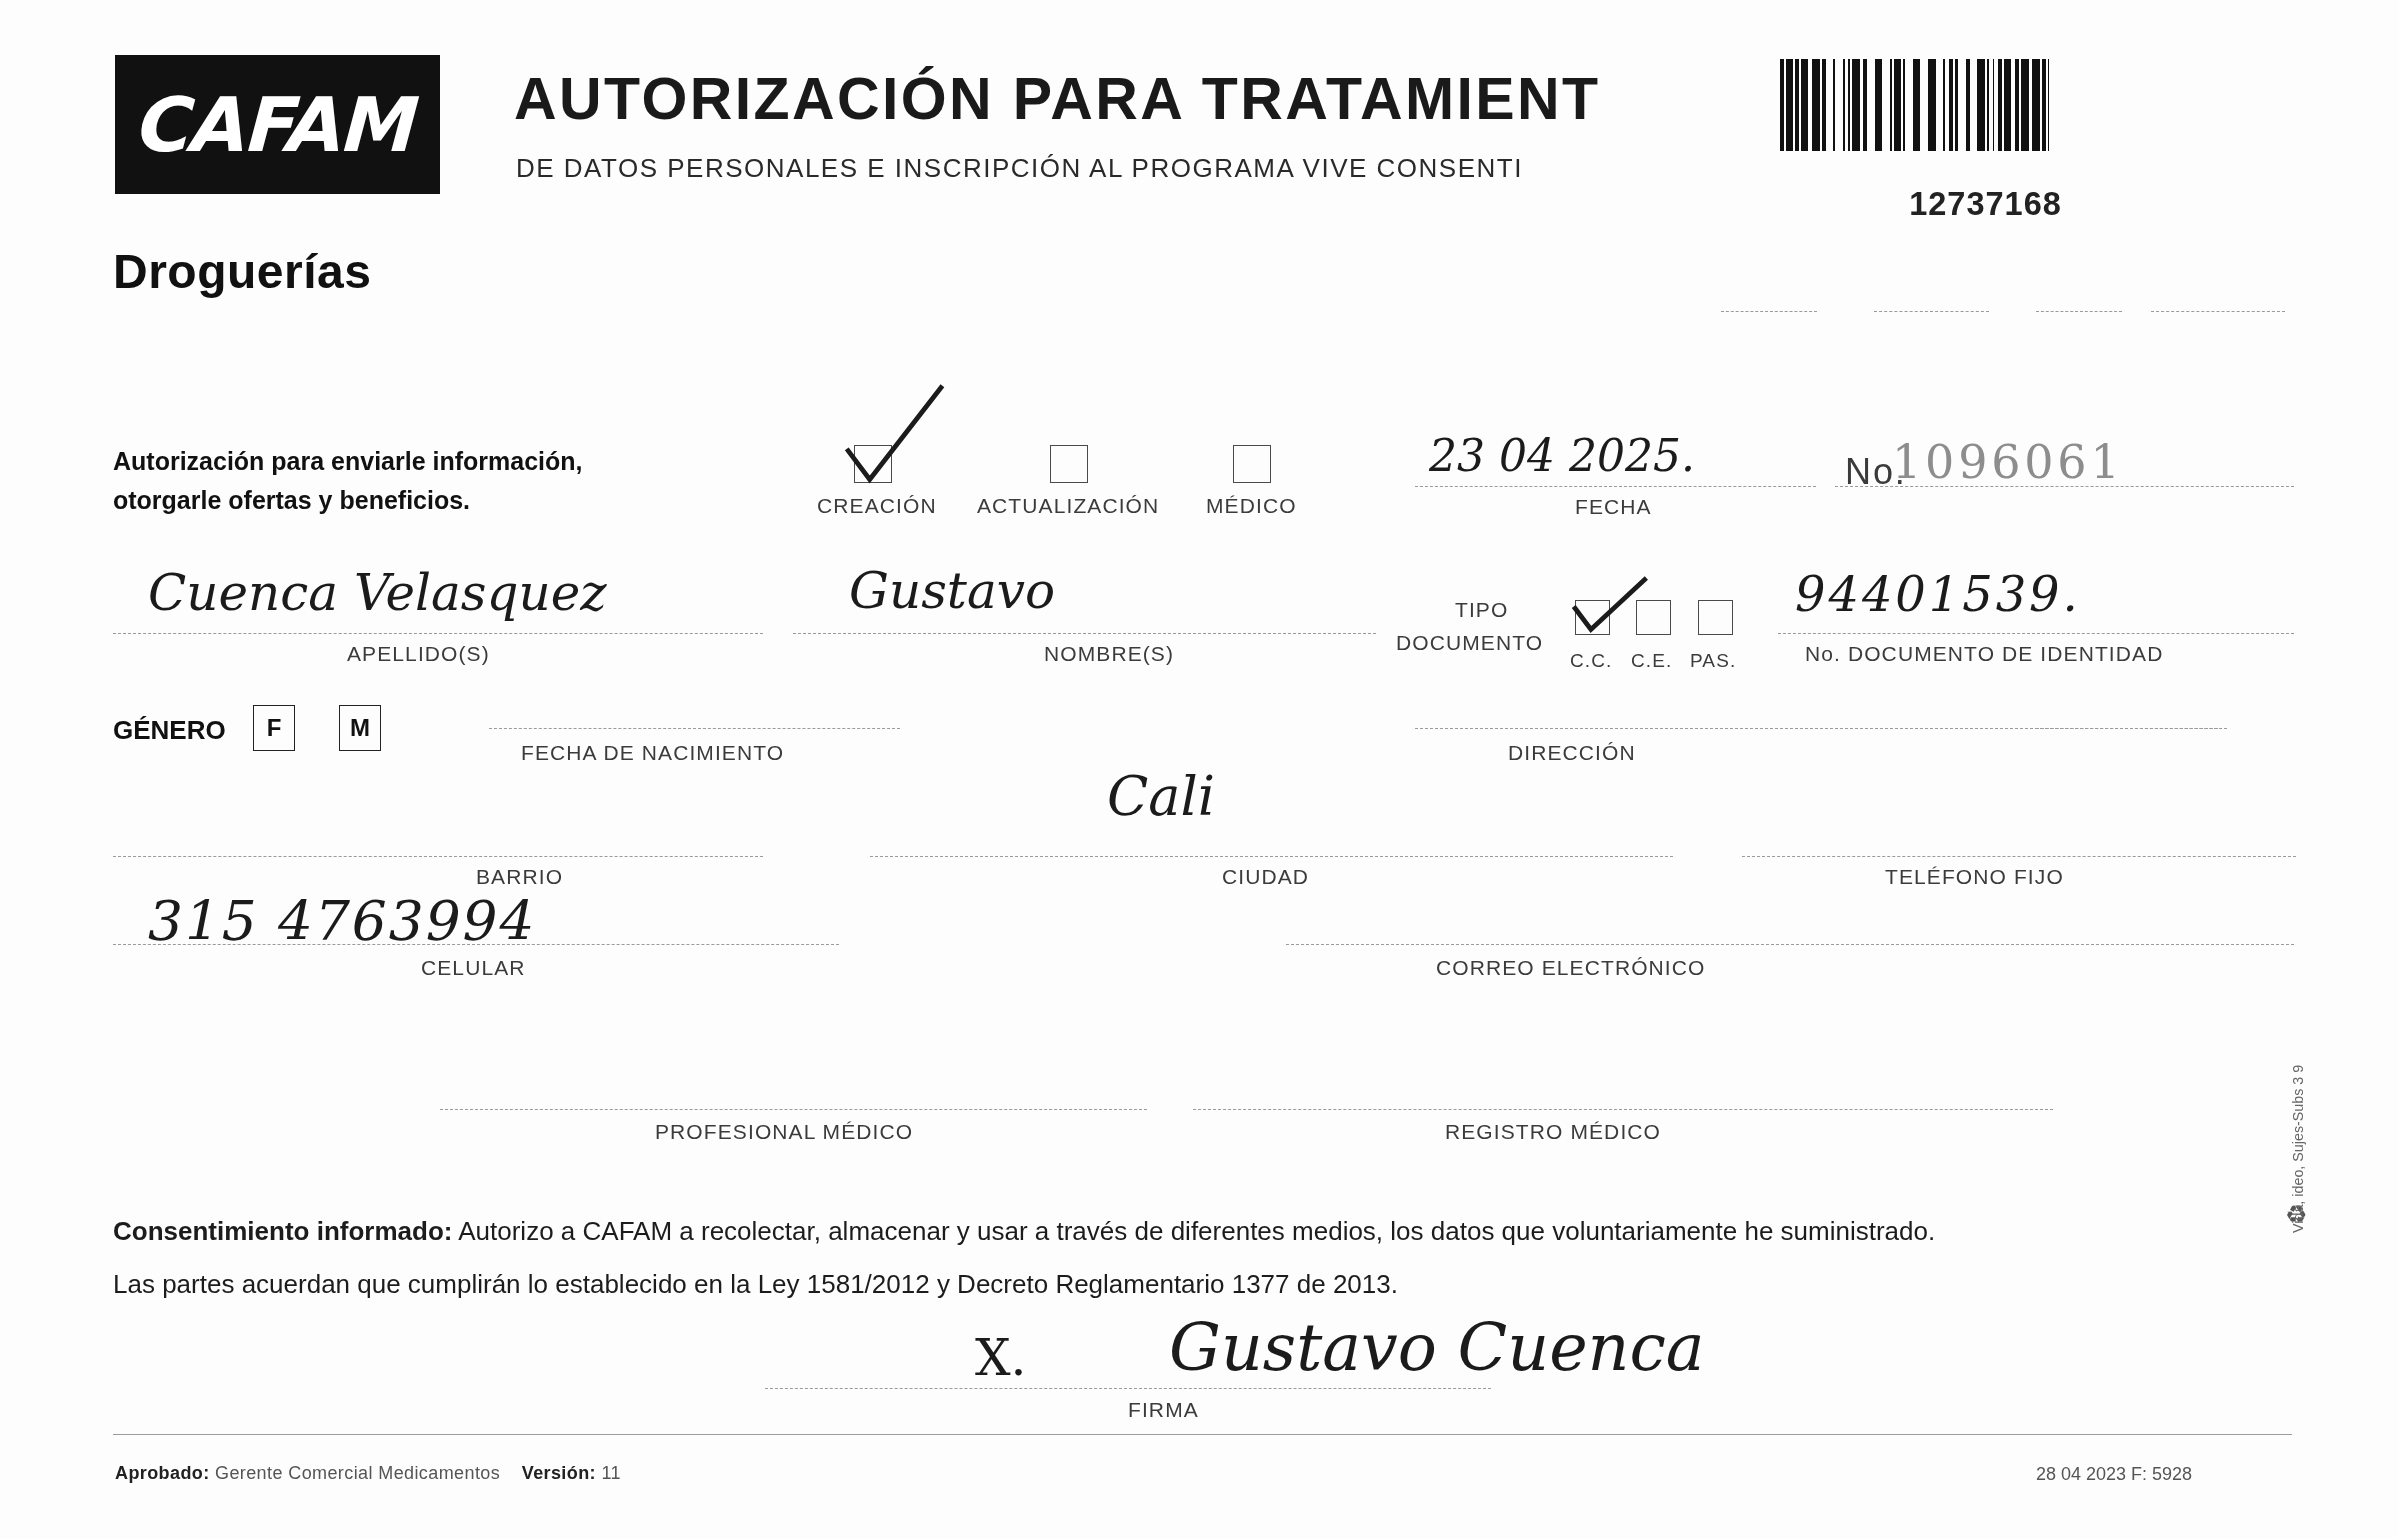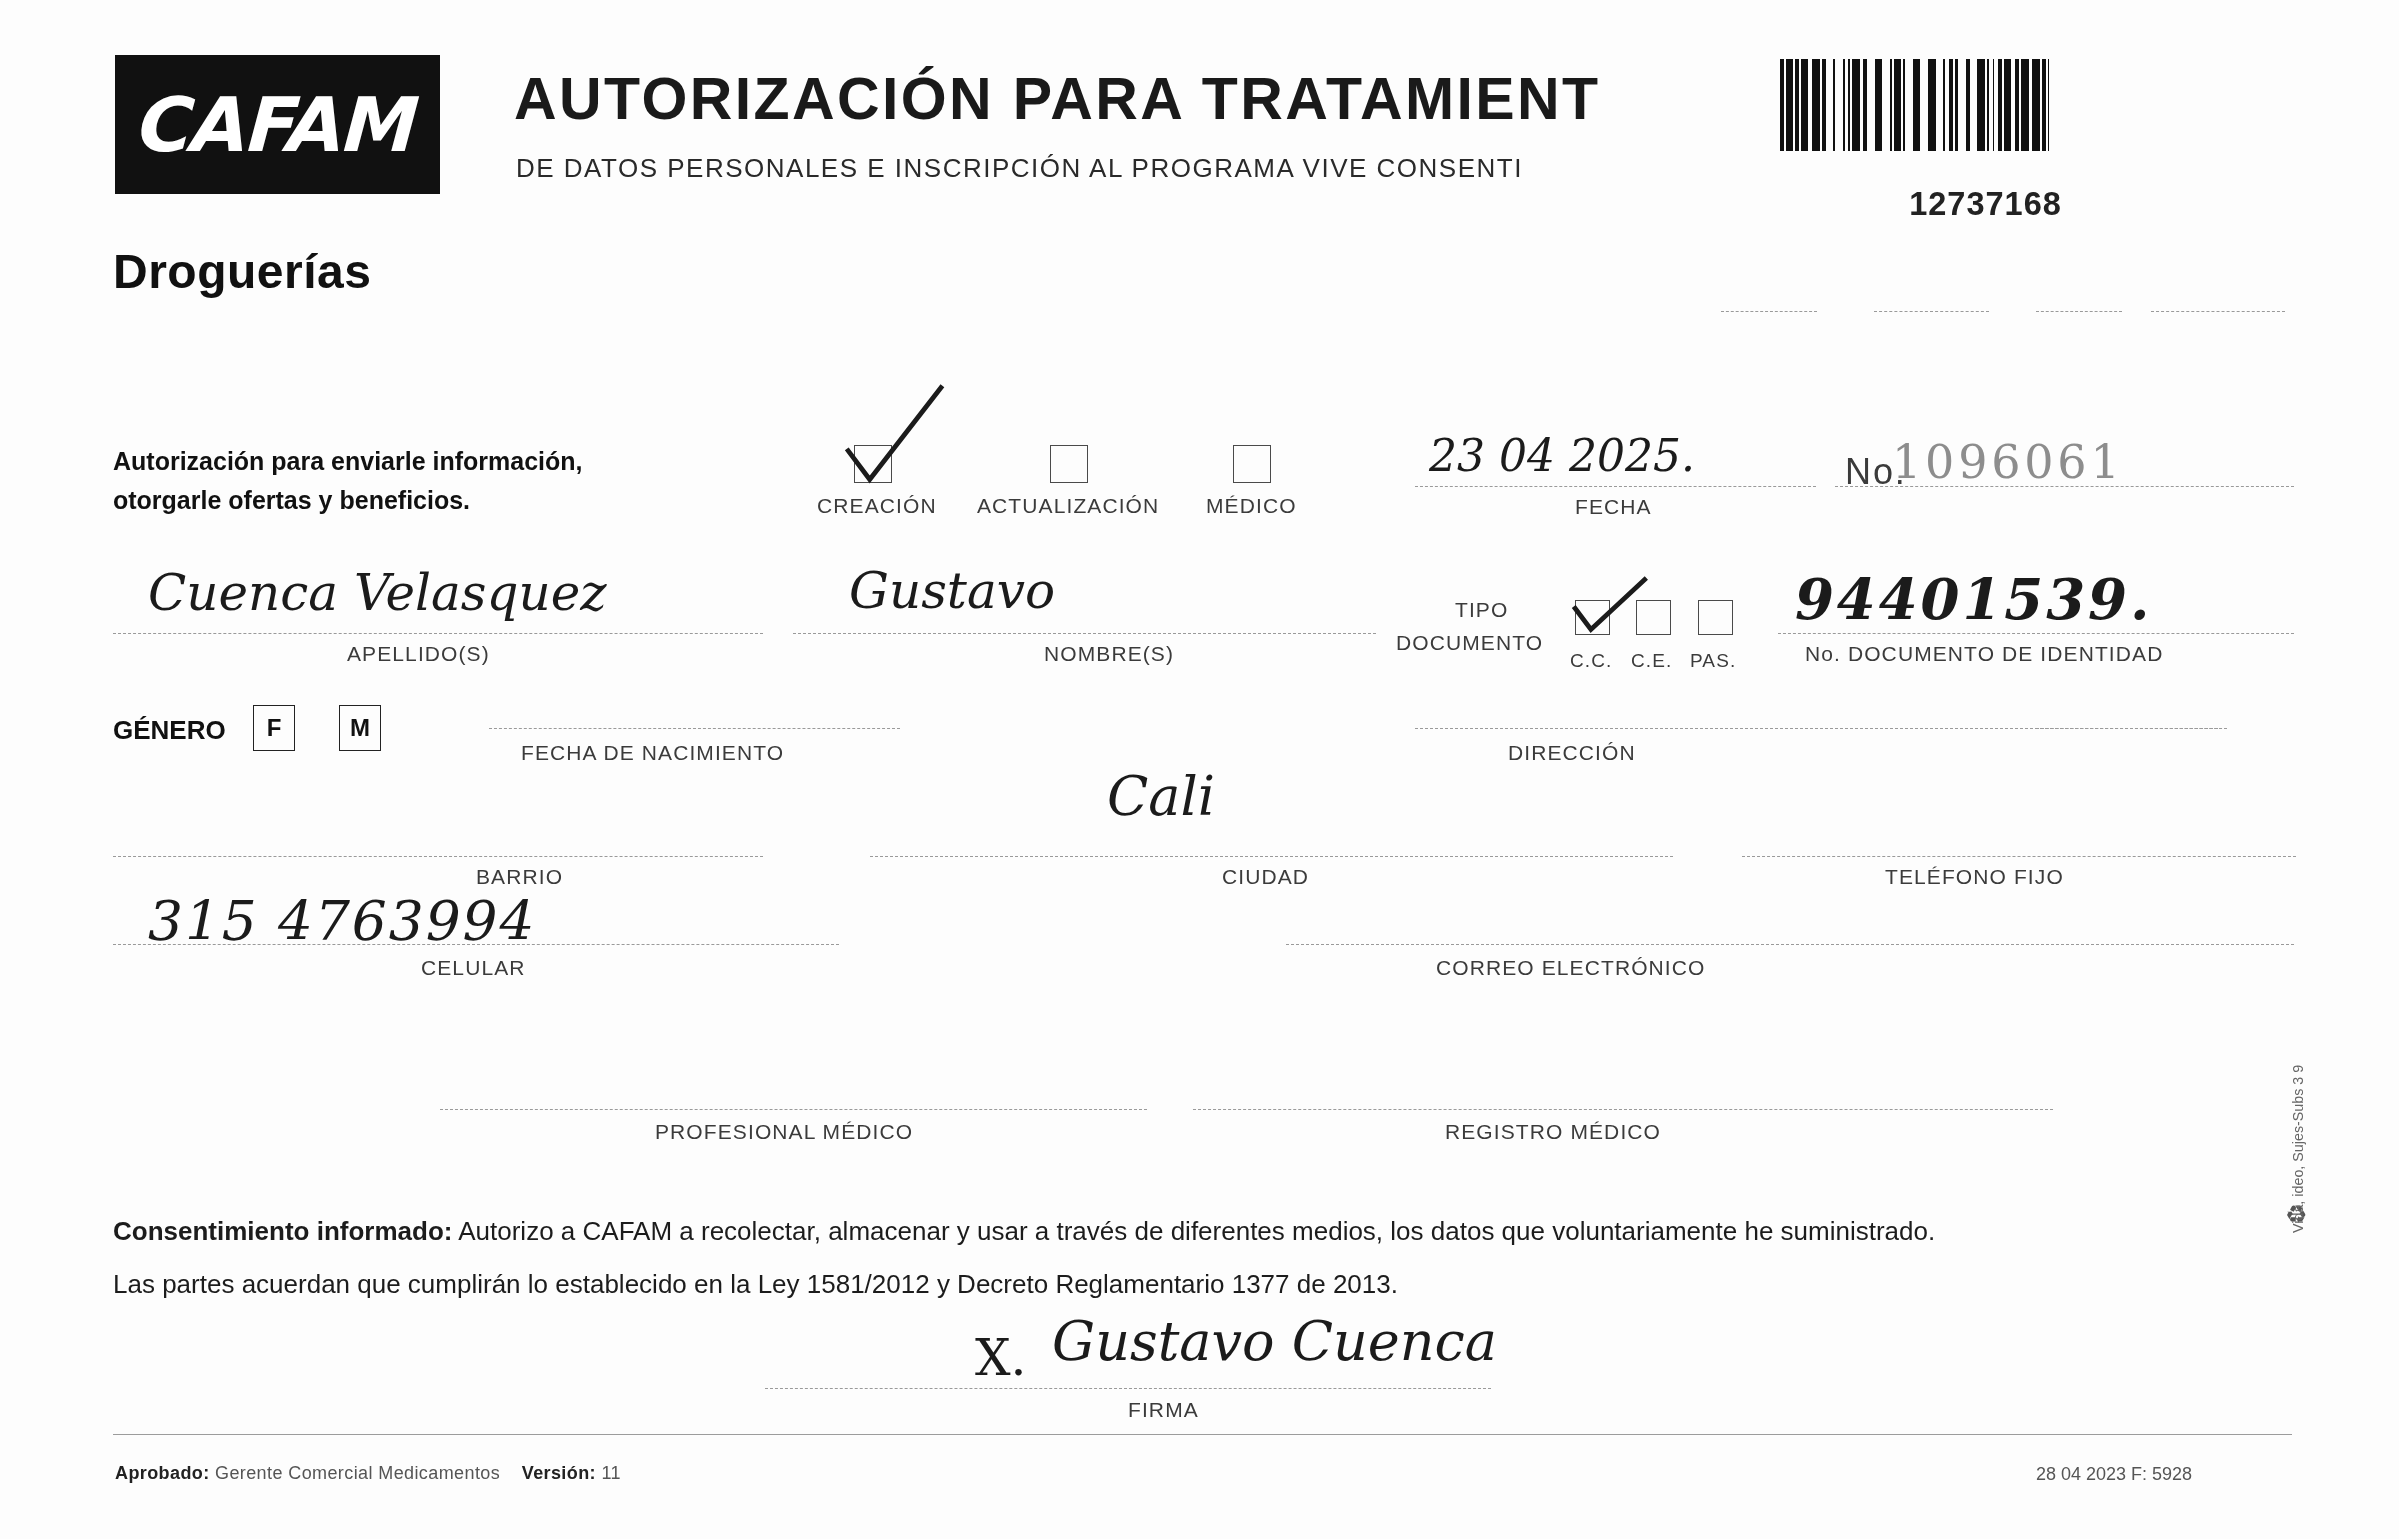--- a/index.html
+++ b/index.html
@@ -325,21 +325,21 @@
     <path d="M6 34 L24 58 L82 4" stroke="#1b1b1b" stroke-width="5" fill="none"></path>
   </svg>
   <div class="lbl" style="left:1570px; top:650px; font-size:19px;">C.C.</div>
 
   <div class="chk" style="left:1636px; top:600px; width:32.5px; height:32.5px;"></div>
   <div class="lbl" style="left:1631px; top:650px; font-size:19px;">C.E.</div>
 
   <div class="chk" style="left:1698px; top:600px; width:32.5px; height:32.5px;"></div>
   <div class="lbl" style="left:1690px; top:650px; font-size:19px;">PAS.</div>
 
-  <div class="hand" style="left:1795px; top:566px; font-size:56px; letter-spacing:2.9px;font-weight:bold;">94401539.</div>
+  <div class="hand" style="left:1795px; top:566px; font-size:48px; letter-spacing:2.9px;">94401539.</div>
   <div class="dashline" style="left:1778px; top:633px; width:516px;"></div>
   <div class="lbl" style="left:1805px; top:642px;">No. DOCUMENTO DE IDENTIDAD</div>
 
   <div class="lbl-bold" style="left:113px; top:715px; font-size:26px;">GÉNERO</div>
   <div class="genderbox" style="left:253px; top:705px;">F</div>
   <div class="genderbox" style="left:339px; top:705px;">M</div>
 
   <div class="dashline" style="left:489px; top:728px; width:411px;"></div>
   <div class="lbl" style="left:521px; top:741px;">FECHA DE NACIMIENTO</div>
 
@@ -369,21 +369,21 @@
 
   <div class="dashline" style="left:1193px; top:1109px; width:860px;"></div>
   <div class="lbl" style="left:1445px; top:1120px;">REGISTRO MÉDICO</div>
 
   <div class="consent-line1">
     <b>Consentimiento informado:</b><span> Autorizo a CAFAM a recolectar, almacenar y usar a través de diferentes medios, los datos que voluntariamente he suministrado.</span>
   </div>
   <div class="consent-line2">Las partes acuerdan que cumplirán lo establecido en la Ley 1581/2012 y Decreto Reglamentario 1377 de 2013.</div>
 
   <div class="hand" style="left:975px; top:1329px; font-size:50px; font-style:normal;">X.</div>
-  <div class="hand" style="left:1052px; top:1310px; font-size:54px;">Gustavo Cuenca</div>
+  <div class="hand" style="left:1169px; top:1310px; font-size:65px;">Gustavo Cuenca</div>
   <div class="dashline" style="left:765px; top:1388px; width:726px;"></div>
   <div class="lbl" style="left:1128px; top:1398px;">FIRMA</div>
 
   <div class="footer-rule"></div>
   <div class="footer-left">
     <b>Aprobado:</b>
     <span>Gerente Comercial Medicamentos</span>
     &nbsp;&nbsp;
     <b>Versión:</b>
     <span>11</span>

